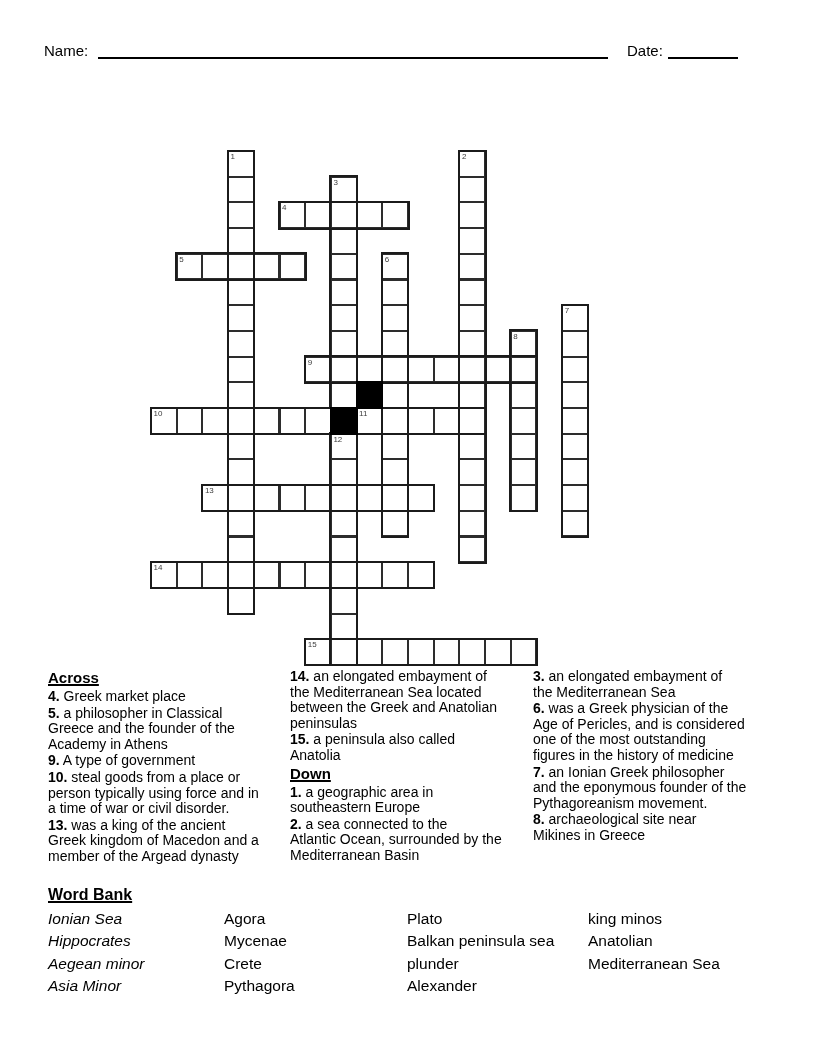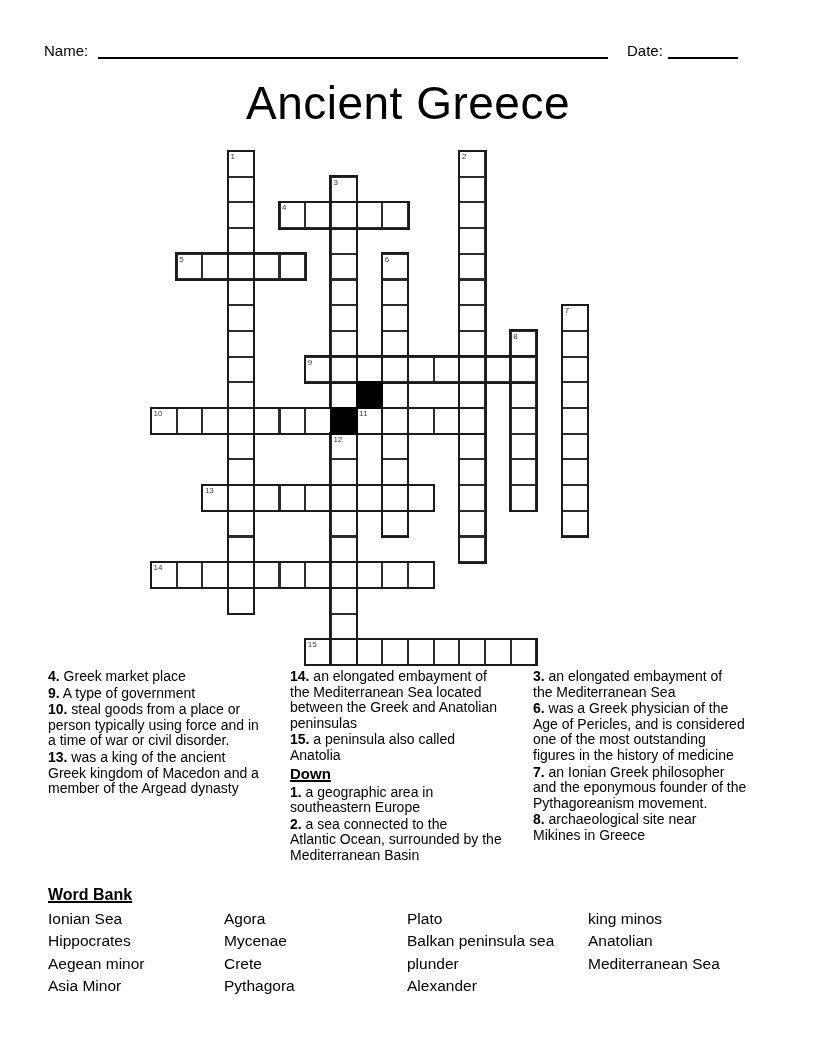--- a/index.html
+++ b/index.html
@@ -66,21 +66,20 @@
 </head>
 <body>
 
 <div class="page">
 
   <span class="hdr-label name-label">Name:</span>
   <div class="rule-line name-line"></div>
   <span class="hdr-label date-label">Date:</span>
   <div class="rule-line date-line"></div>
 
-  <div class="title">Ancient Greece</div>
 
   <div class="grid" id="grid">
       <div class="cell" style="left: 77.1px; top: 0px;"></div>
       <div class="cell" style="left: 77.1px; top: 25.7px;"></div>
       <div class="cell" style="left: 77.1px; top: 51.4px;"></div>
       <div class="cell" style="left: 77.1px; top: 77.1px;"></div>
       <div class="cell" style="left: 77.1px; top: 102.8px;"></div>
       <div class="cell" style="left: 77.1px; top: 128.5px;"></div>
       <div class="cell" style="left: 77.1px; top: 154.2px;"></div>
       <div class="cell" style="left: 77.1px; top: 179.9px;"></div>
@@ -229,21 +228,25 @@
       <div class="cellnum" style="left: 3.5px; top: 260px;">10</div>
       <div class="cellnum" style="left: 209.1px; top: 260px;">11</div>
       <div class="cellnum" style="left: 183.4px; top: 285.7px;">12</div>
       <div class="cellnum" style="left: 54.9px; top: 337.1px;">13</div>
       <div class="cellnum" style="left: 3.5px; top: 414.2px;">14</div>
       <div class="cellnum" style="left: 157.7px; top: 491.3px;">15</div>
     </div>
 
   <div class="clues" id="clues">
       <div class="clue-col" style="left: 0px;">
+        <div class="section-heading">Across</div>
         <div class="clue"><span class="clue-num">4.</span> <span class="clue-text">Greek market place</span></div>
+        <div class="clue"><span class="clue-num">5.</span> <span class="clue-text">a philosopher in Classical
+Greece and the founder of the
+Academy in Athens</span></div>
         <div class="clue"><span class="clue-num">9.</span> <span class="clue-text">A type of government</span></div>
         <div class="clue"><span class="clue-num">10.</span> <span class="clue-text">steal goods from a place or
 person typically using force and in
 a time of war or civil disorder.</span></div>
         <div class="clue"><span class="clue-num">13.</span> <span class="clue-text">was a king of the ancient
 Greek kingdom of Macedon and a
 member of the Argead dynasty</span></div>
       </div>
       <div class="clue-col" style="left: 242px;">
         <div class="clue"><span class="clue-num">14.</span> <span class="clue-text">an elongated embayment of
@@ -269,21 +272,21 @@
         <div class="clue"><span class="clue-num">7.</span> <span class="clue-text">an Ionian Greek philosopher
 and the eponymous founder of the
 Pythagoreanism movement.</span></div>
         <div class="clue"><span class="clue-num">8.</span> <span class="clue-text">archaeological site near
 Mikines in Greece</span></div>
       </div>
     </div>
 
   <div class="word-bank-heading">Word Bank</div>
   <div class="word-bank" id="word-bank">
-      <div class="wb-col" style="left: 0px;">
+      <div class="wb-col" style="left: 0px; font-style: italic;">
         <div class="wb-item">Ionian Sea</div>
         <div class="wb-item">Hippocrates</div>
         <div class="wb-item">Aegean minor</div>
         <div class="wb-item">Asia Minor</div>
       </div>
       <div class="wb-col" style="left: 359px;">
         <div class="wb-item">Plato</div>
         <div class="wb-item">Balkan peninsula sea</div>
         <div class="wb-item">plunder</div>
         <div class="wb-item">Alexander</div>

